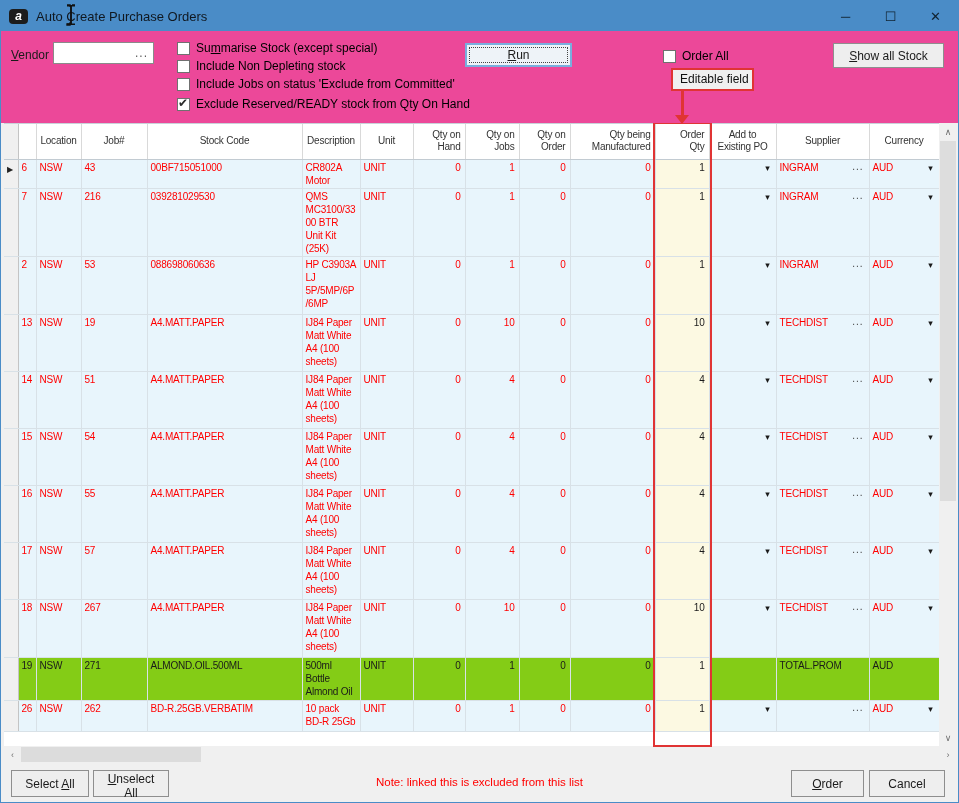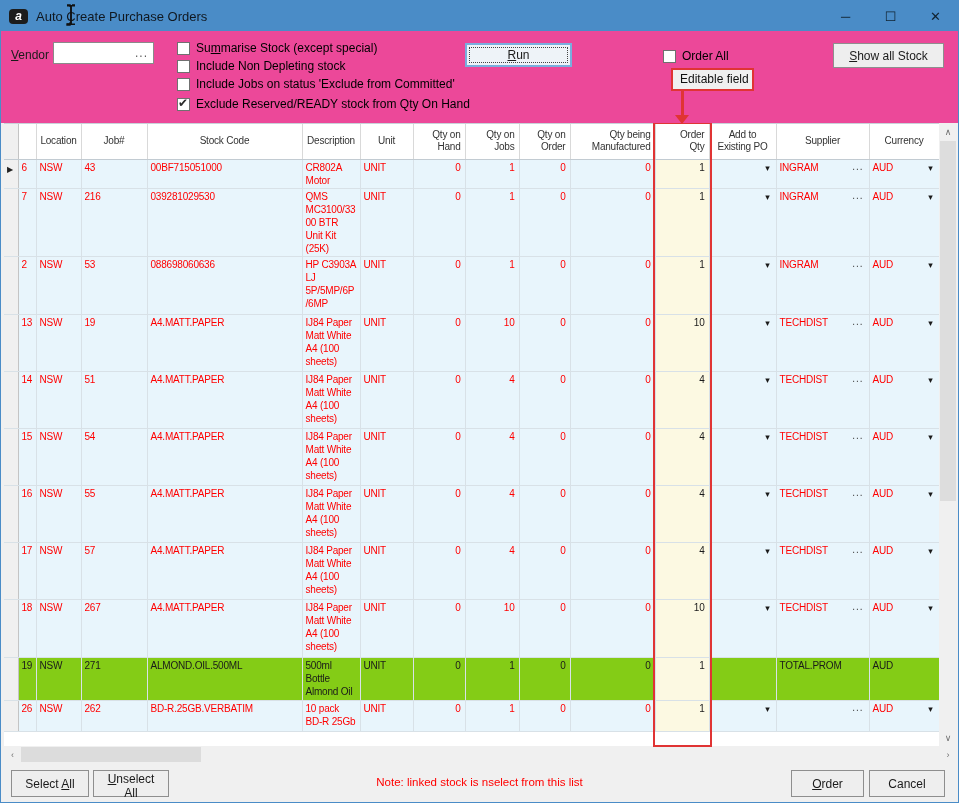--- a/index.html
+++ b/index.html
@@ -378,17 +378,17 @@
     <div class="hscroll">
       <span class="sb-arrow" style="left:0;width:17px;">‹</span>
       <div class="hthumb"></div>
       <span class="sb-arrow" style="right:0;">›</span>
     </div>
   </div>
 
   <div class="footer">
     <button id="select-all" class="btn">Select <u>A</u>ll</button>
     <button id="unselect-all" class="btn"><u>U</u>nselect All</button>
-    <div class="note">Note: linked stock is nselect from this list</div>
+    <div class="note">Note: linked this is excluded from this list</div>
     <button id="order-btn" class="btn"><u>O</u>rder</button>
     <button id="cancel-btn" class="btn">Cancel</button>
   </div>
 </div>
 
 </body></html>

